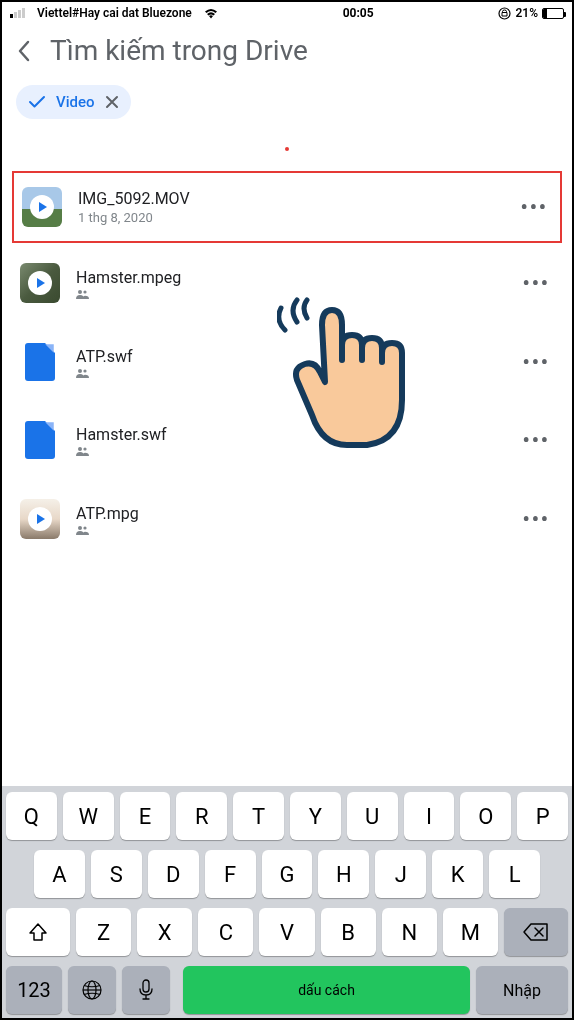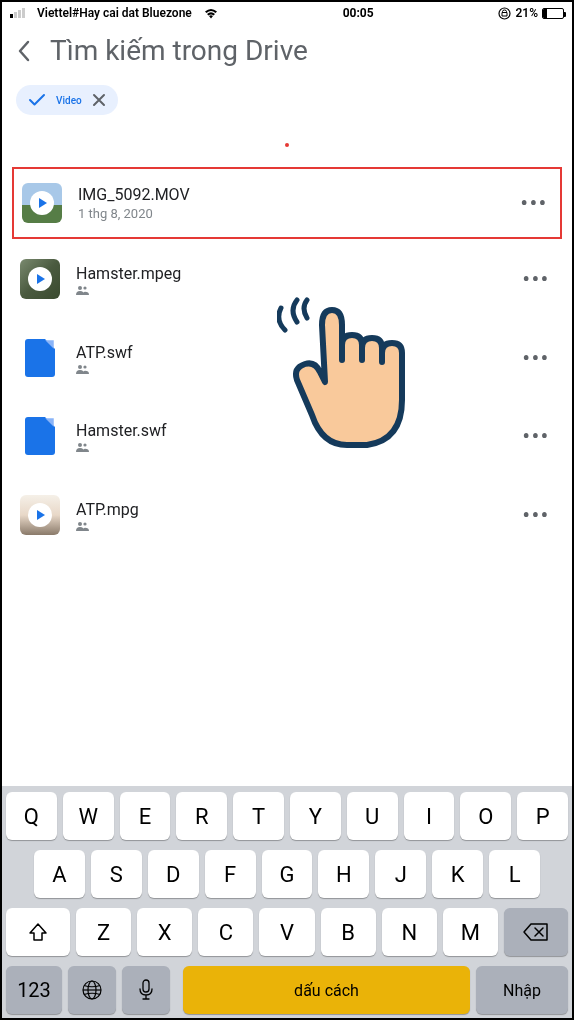--- a/index.html
+++ b/index.html
@@ -17,21 +17,21 @@
 .battery { width: 22px; height: 11px; border: 1px solid #000; border-radius: 2px; position: relative; }
 .battery::after { content:""; position:absolute; right:-3px; top:3px; width:2px; height:5px; background:#000; border-radius:0 1px 1px 0; }
 .battery-fill { height:100%; background:#000; border-radius:1px 0 0 1px; }
 
 .search-header { display: flex; align-items: center; padding: 10px 14px 18px; gap: 18px; }
 .back-chevron { color:#5f6368; }
 .search-input { flex:1; border:none; font-size: 28px; color:#5f6368; outline:none; caret-color:#1a73e8; }
 .search-input::placeholder { color:#5f6368; }
 
 .filter-row { padding: 0 14px 18px; }
-.filter-chip { display:inline-flex; align-items:center; gap:10px; background:#e8f0fe; border-radius: 20px; padding: 8px 12px; color:#1a73e8; font-size:10px; font-weight:500; }
+.filter-chip { display:inline-flex; align-items:center; gap:10px; background:#e8f0fe; border-radius: 20px; padding: 8px 12px; color:#1a73e8; font-size:15px; font-weight:500; }
 .chip-x { color:#5f6368; }
 
 .red-dot { width:4px; height:4px; background:#e53935; border-radius:50%; margin: 10px auto 20px; }
 
 .files { padding: 0 14px; }
 .file-row { display:flex; align-items:center; gap:16px; padding: 20px 4px; position:relative; }
 .file-row.highlighted { border:2px solid #e53935; margin: 0 -4px; padding: 14px 8px; }
 .thumb { width:40px; height:40px; border-radius:6px; display:flex; align-items:center; justify-content:center; flex-shrink:0; position:relative; overflow:hidden; }
 .thumb-img { background: linear-gradient(to bottom, #a8c8e8 0%, #a8c8e8 55%, #567d46 55%, #567d46 100%); }
 .thumb-hamster { background: linear-gradient(135deg, #7a8a6f 0%, #4a5a3f 50%, #3a4a2f 100%); }
@@ -52,21 +52,21 @@
 .keyboard { position:absolute; bottom:0; left:0; right:0; background:#d1d4d9; padding:6px 4px 4px; }
 .kb-row { display:flex; gap:6px; margin-bottom:10px; }
 .kb-row.r2 { padding: 0 28px; }
 .key { flex:1; height:48px; background:#fff; border-radius:6px; display:flex; align-items:center; justify-content:center; font-size:22px; color:#000; box-shadow: 0 1px 1px rgba(0,0,0,0.3); }
 .key.shift { flex: 0 0 64px; background:#fff; }
 .key.del { flex: 0 0 64px; background:#abb0ba; }
 .kb-bottom { display:flex; gap:6px; }
 .key.k123 { flex:0 0 56px; background:#abb0ba; font-size:20px; }
 .key.globe { flex:0 0 48px; background:#abb0ba; }
 .key.mic { flex:0 0 48px; background:#abb0ba; }
-.key.space { flex:1; background:#eab308; font-size:16px;margin-left:7px; }
+.key.space { flex:1; background:#22c55e; font-size:14px;margin-left:7px; }
 .key.enter { flex:0 0 92px; background:#abb0ba; font-size:16px; }
 </style>
 </head>
 <body>
 
 <div class="status-bar">
   <div class="status-left">
     <div class="signal-bars">
         <span></span>
         <span></span>

